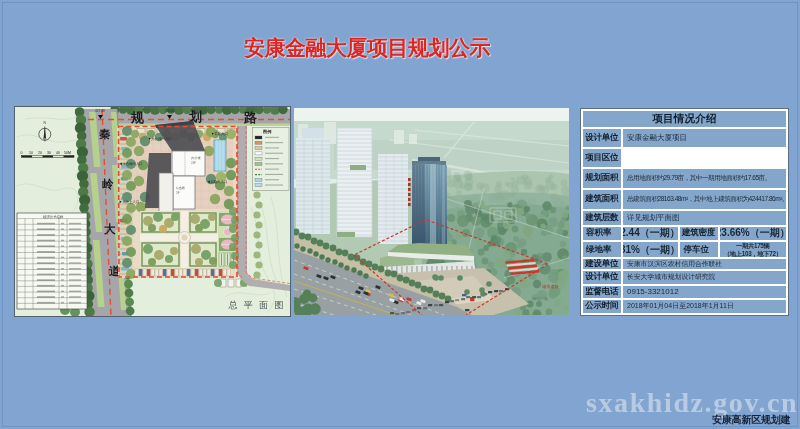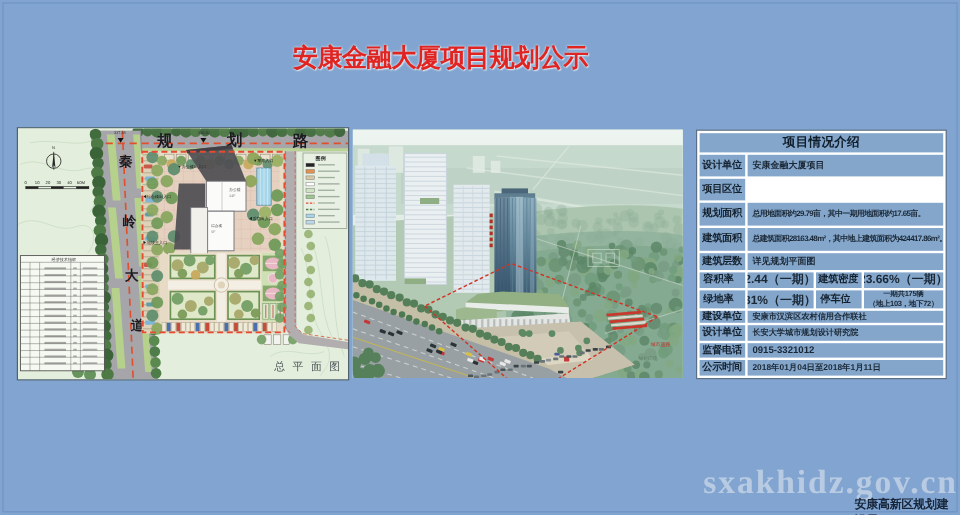--- a/index.html
+++ b/index.html
@@ -1303,18 +1303,18 @@
 <div class="abs" style="left:712px;top:413px;font-size:10px;font-weight:bold;color:#17253a;letter-spacing:-0.2px;">安康高新区规划建设局</div>
 
 <style>
 .r2{display:grid;grid-template-columns:37.5px 1fr;grid-column-gap:2px;}
 .r4{display:grid;grid-template-columns:37.5px 55px 38px 1fr;grid-column-gap:2px;}
 .r2>div,.r4>div{background:#84a6cb;display:flex;align-items:center;overflow:hidden;white-space:nowrap;}
 .lab{font-weight:bold;font-size:8.5px;color:#14212e;justify-content:center;letter-spacing:-0.2px;}
 .lab.sp{justify-content:space-between;padding:0 3px;letter-spacing:0;}
 .lab2{font-weight:bold;font-size:8.5px;color:#14212e;justify-content:center;letter-spacing:-0.2px;}
 .lab2.sp3{justify-content:space-between;padding:0 4px;letter-spacing:0;}
-.val{font-size:7.5px;font-weight:bold;color:#1a2836;padding-left:4.5px;}
+.val{font-size:7.5px;font-weight:normal;color:#1a2836;padding-left:4.5px;}
 .val.sm{font-size:6.6px;letter-spacing:-0.5px;}
 .valc{font-size:10px;font-weight:bold;color:#1a2836;justify-content:center;text-align:center;}
 .valc.xs{font-size:6.3px;line-height:1.15;white-space:normal!important;letter-spacing:-0.3px;}
 .valc.xs br{display:block;}
 </style>
 
 </body></html>

